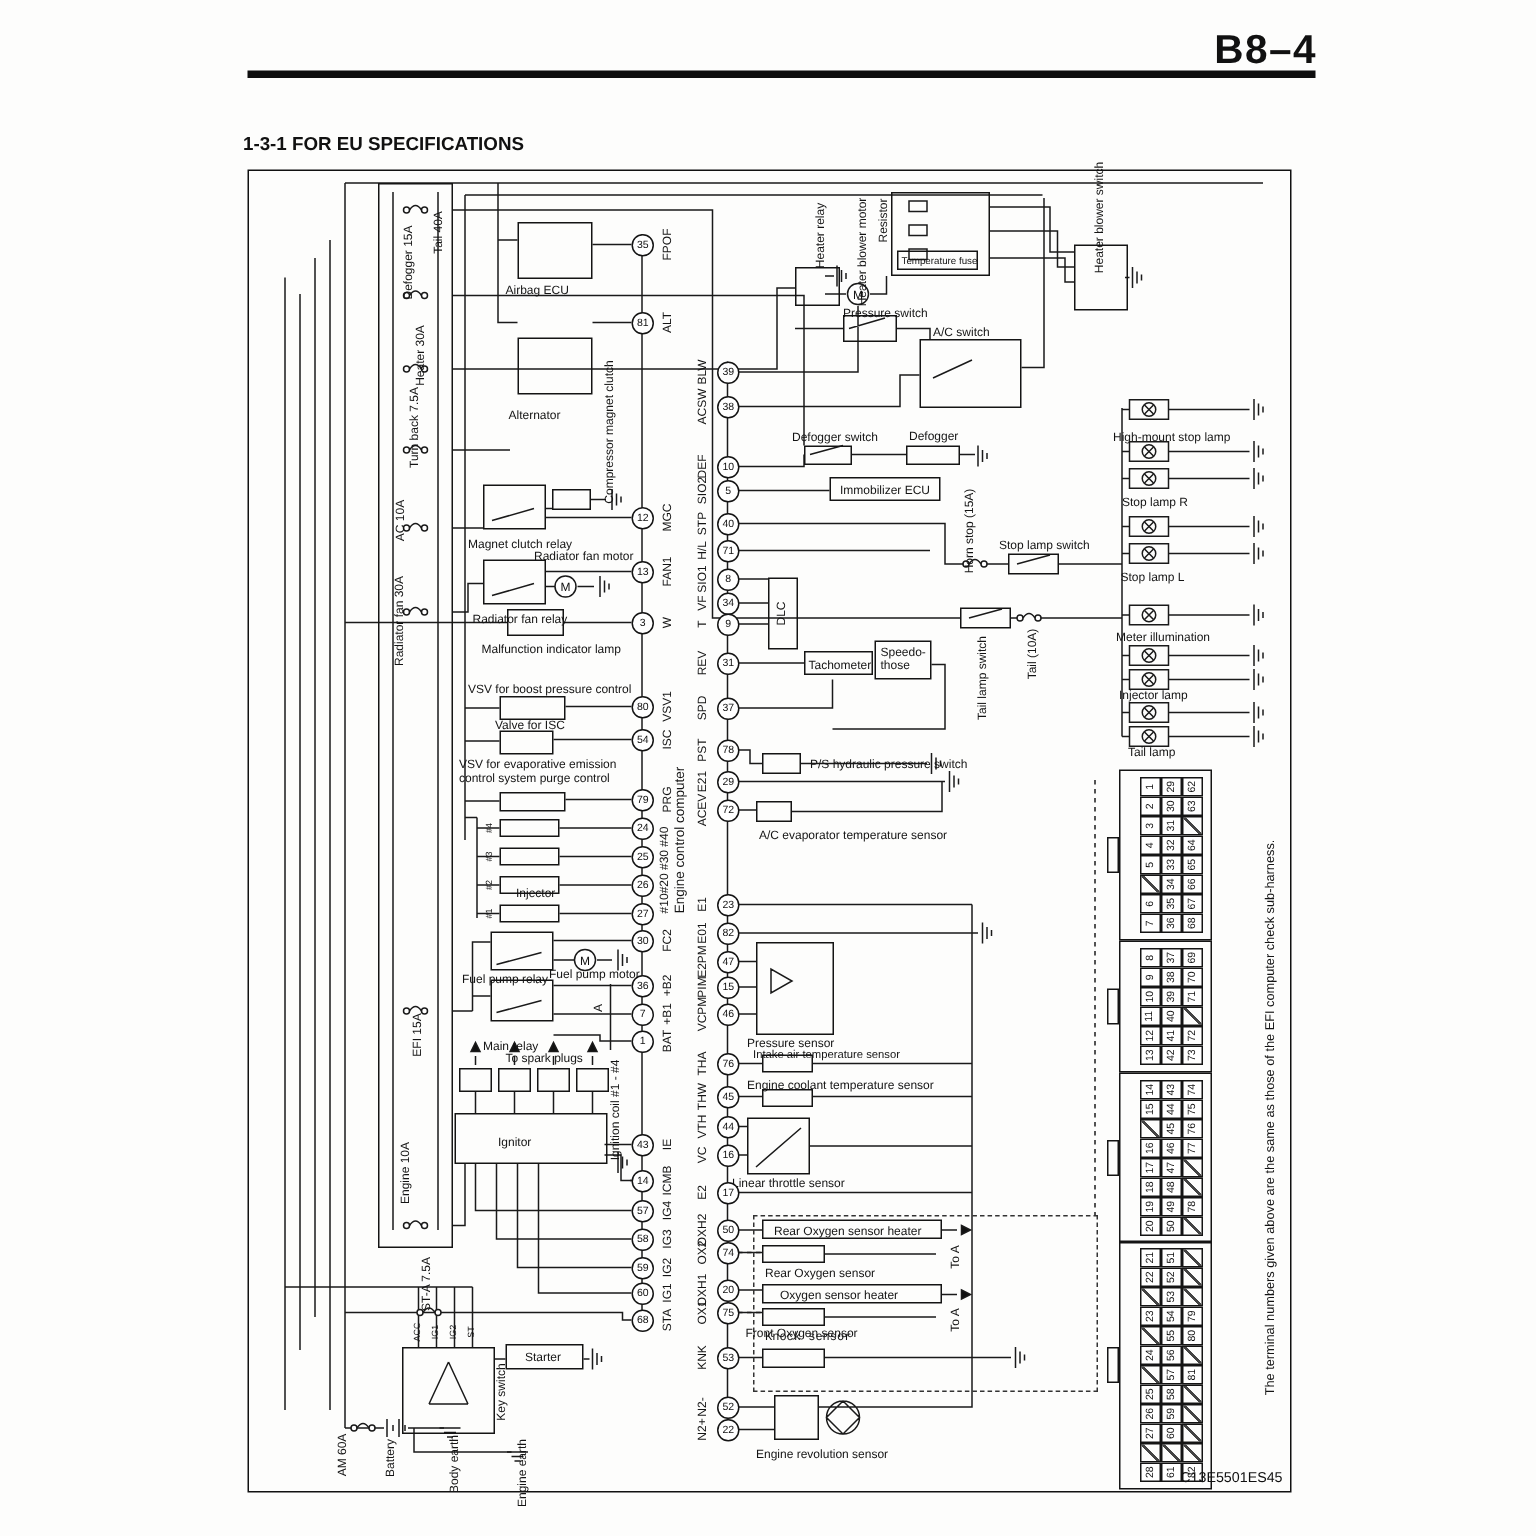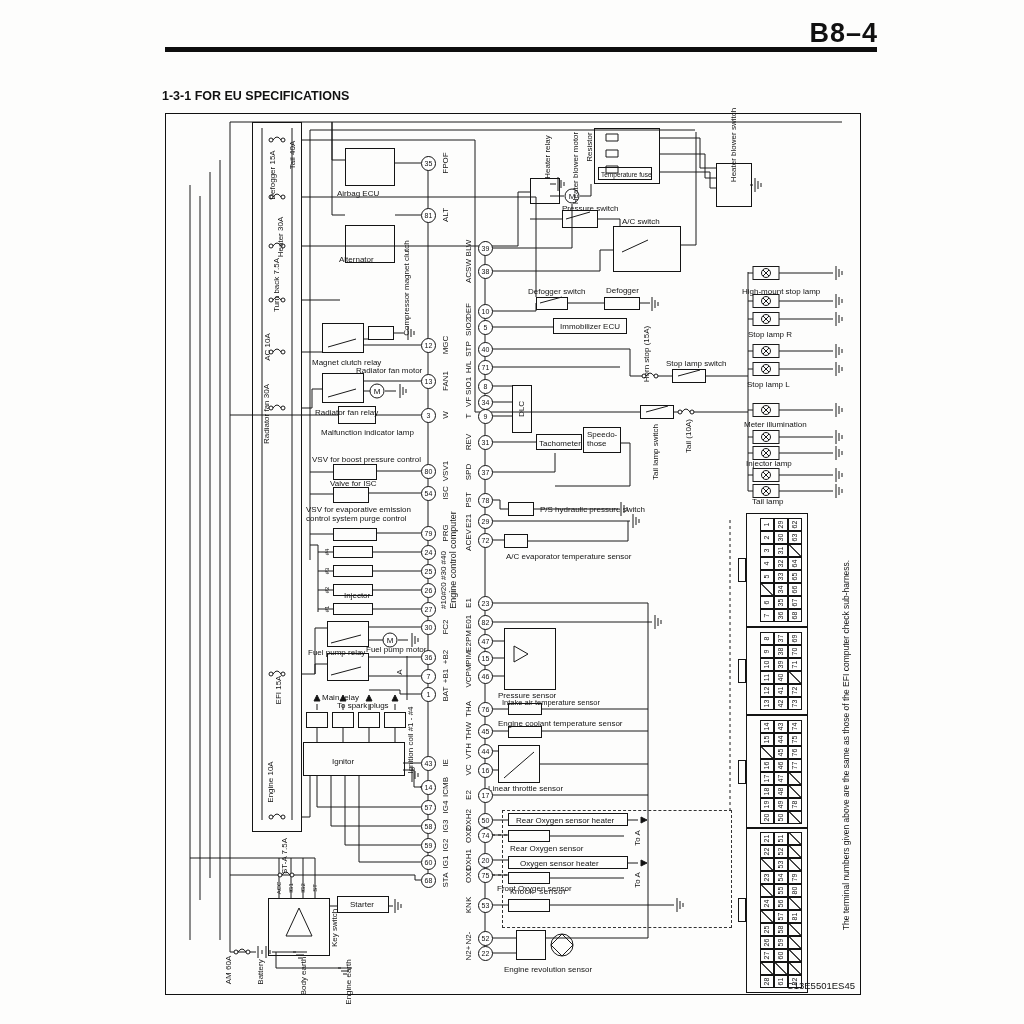--- a/index.html
+++ b/index.html
@@ -246,21 +246,21 @@
       <div class="box" style="left: 508px; top: 726px; width: 34px; height: 12px;"></div>
       <div class="box" style="left: 498px; top: 745px; width: 42px; height: 38px;"></div>
       <div class="box" style="left: 508px; top: 813px; width: 120px; height: 13px;"></div>
       <div class="box" style="left: 508px; top: 830px; width: 42px; height: 12px;"></div>
       <div class="box" style="left: 508px; top: 856px; width: 120px; height: 13px;"></div>
       <div class="box" style="left: 508px; top: 872px; width: 42px; height: 12px;"></div>
       <div class="box" style="left: 508px; top: 899px; width: 42px; height: 13px;"></div>
       <div class="box" style="left: 516px; top: 930px; width: 30px; height: 30px;"></div>
       <div class="box ds" style="left: 502px; top: 810px; width: 230px; height: 118px;"></div>
       <div class="lbl" style="left: 337px; top: 189px;">Airbag ECU</div>
-      <div class="lbl" style="left: 339px; top: 255px;">Alternator</div>
+      <div class="lbl" style="left: 339px; top: 272px;">Alternator</div>
       <div class="lbl" style="left: 312px; top: 358px;">Magnet clutch relay</div>
       <div class="lbl" style="left: 356px; top: 366px;">Radiator fan motor</div>
       <div class="lbl" style="left: 315px; top: 408px;">Radiator fan relay</div>
       <div class="lbl" style="left: 321px; top: 428px;">Malfunction indicator lamp</div>
       <div class="lbl" style="left: 312px; top: 455px;">VSV for boost pressure control</div>
       <div class="lbl" style="left: 330px; top: 479px;">Valve for ISC</div>
       <div class="lbl" style="left: 306px; top: 505px;">VSV for evaporative emission
 control system purge control</div>
       <div class="lbl" style="left: 344px; top: 591px;">Injector</div>
       <div class="lbl" style="left: 308px; top: 648px;">Fuel pump relay</div>

